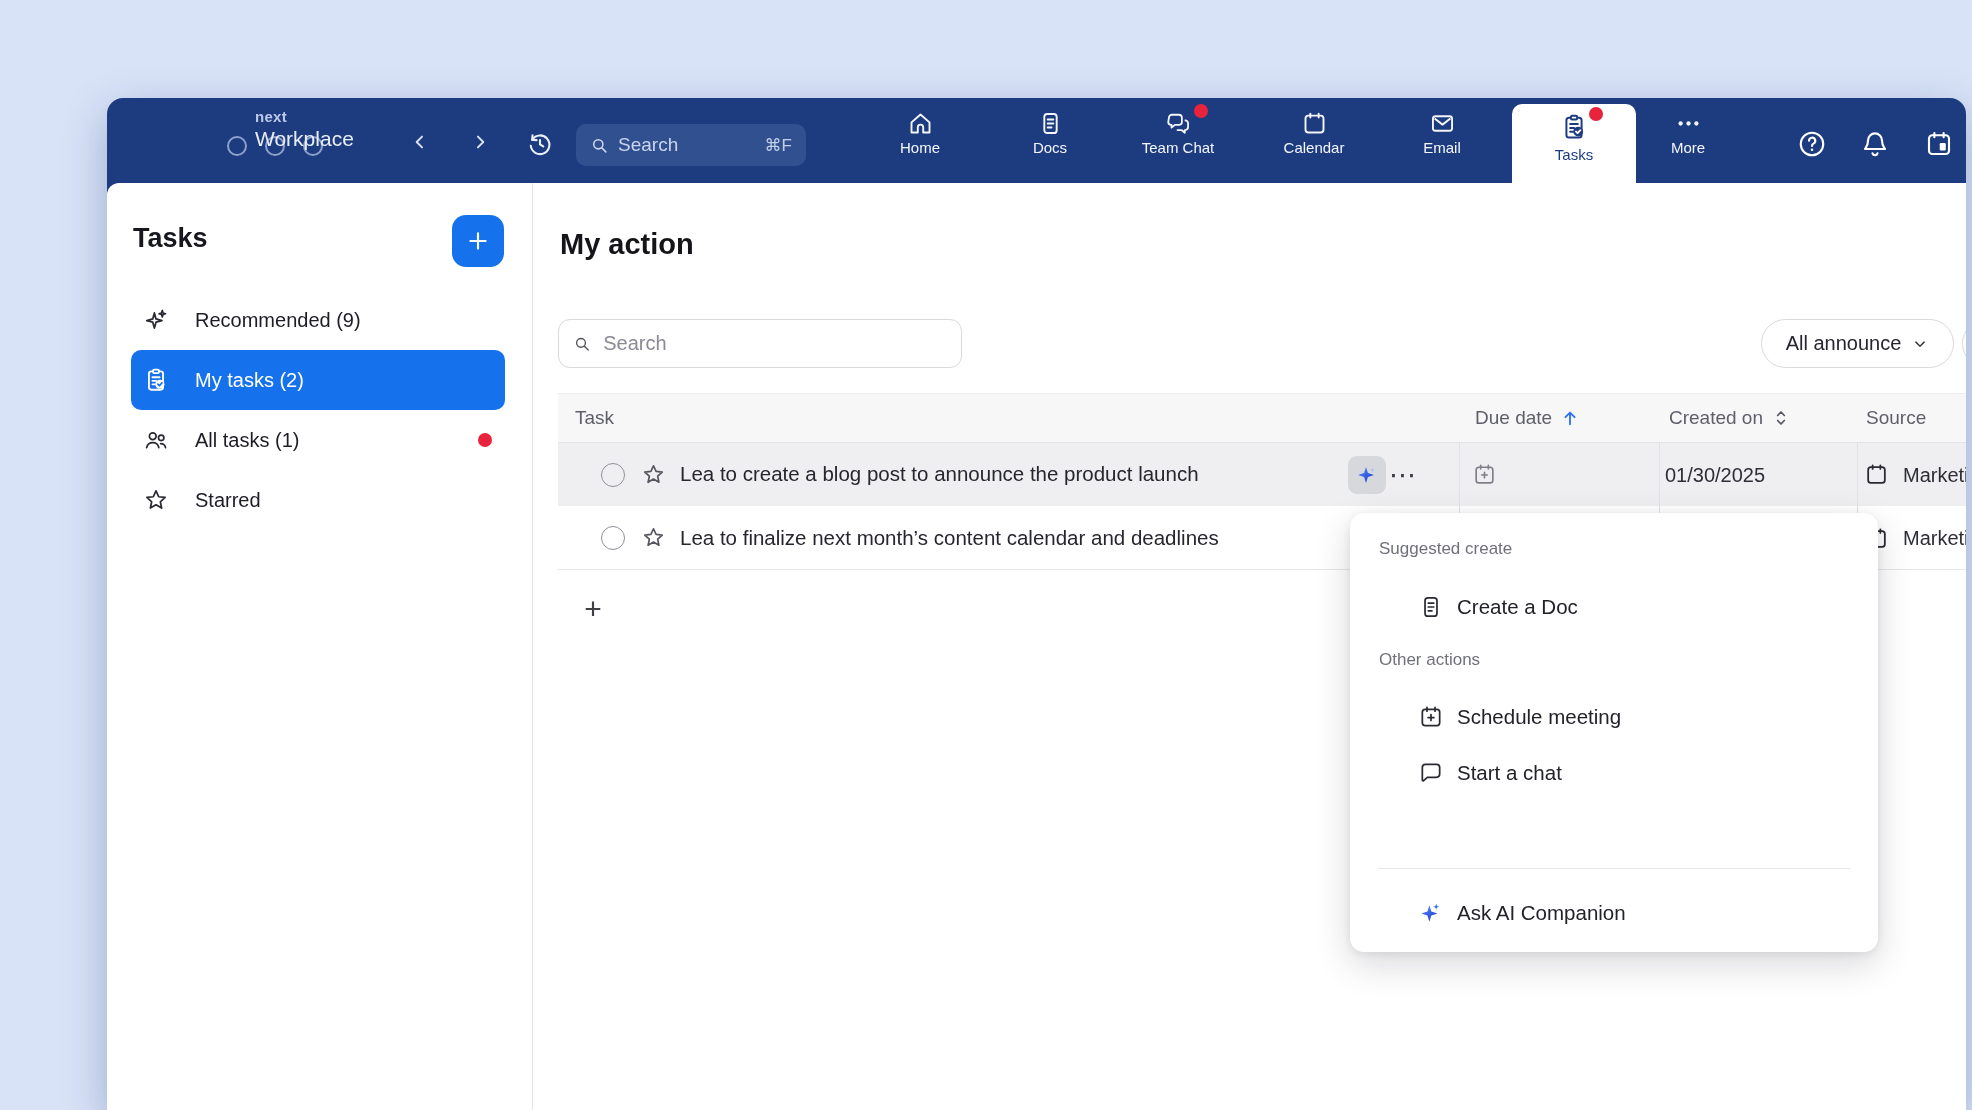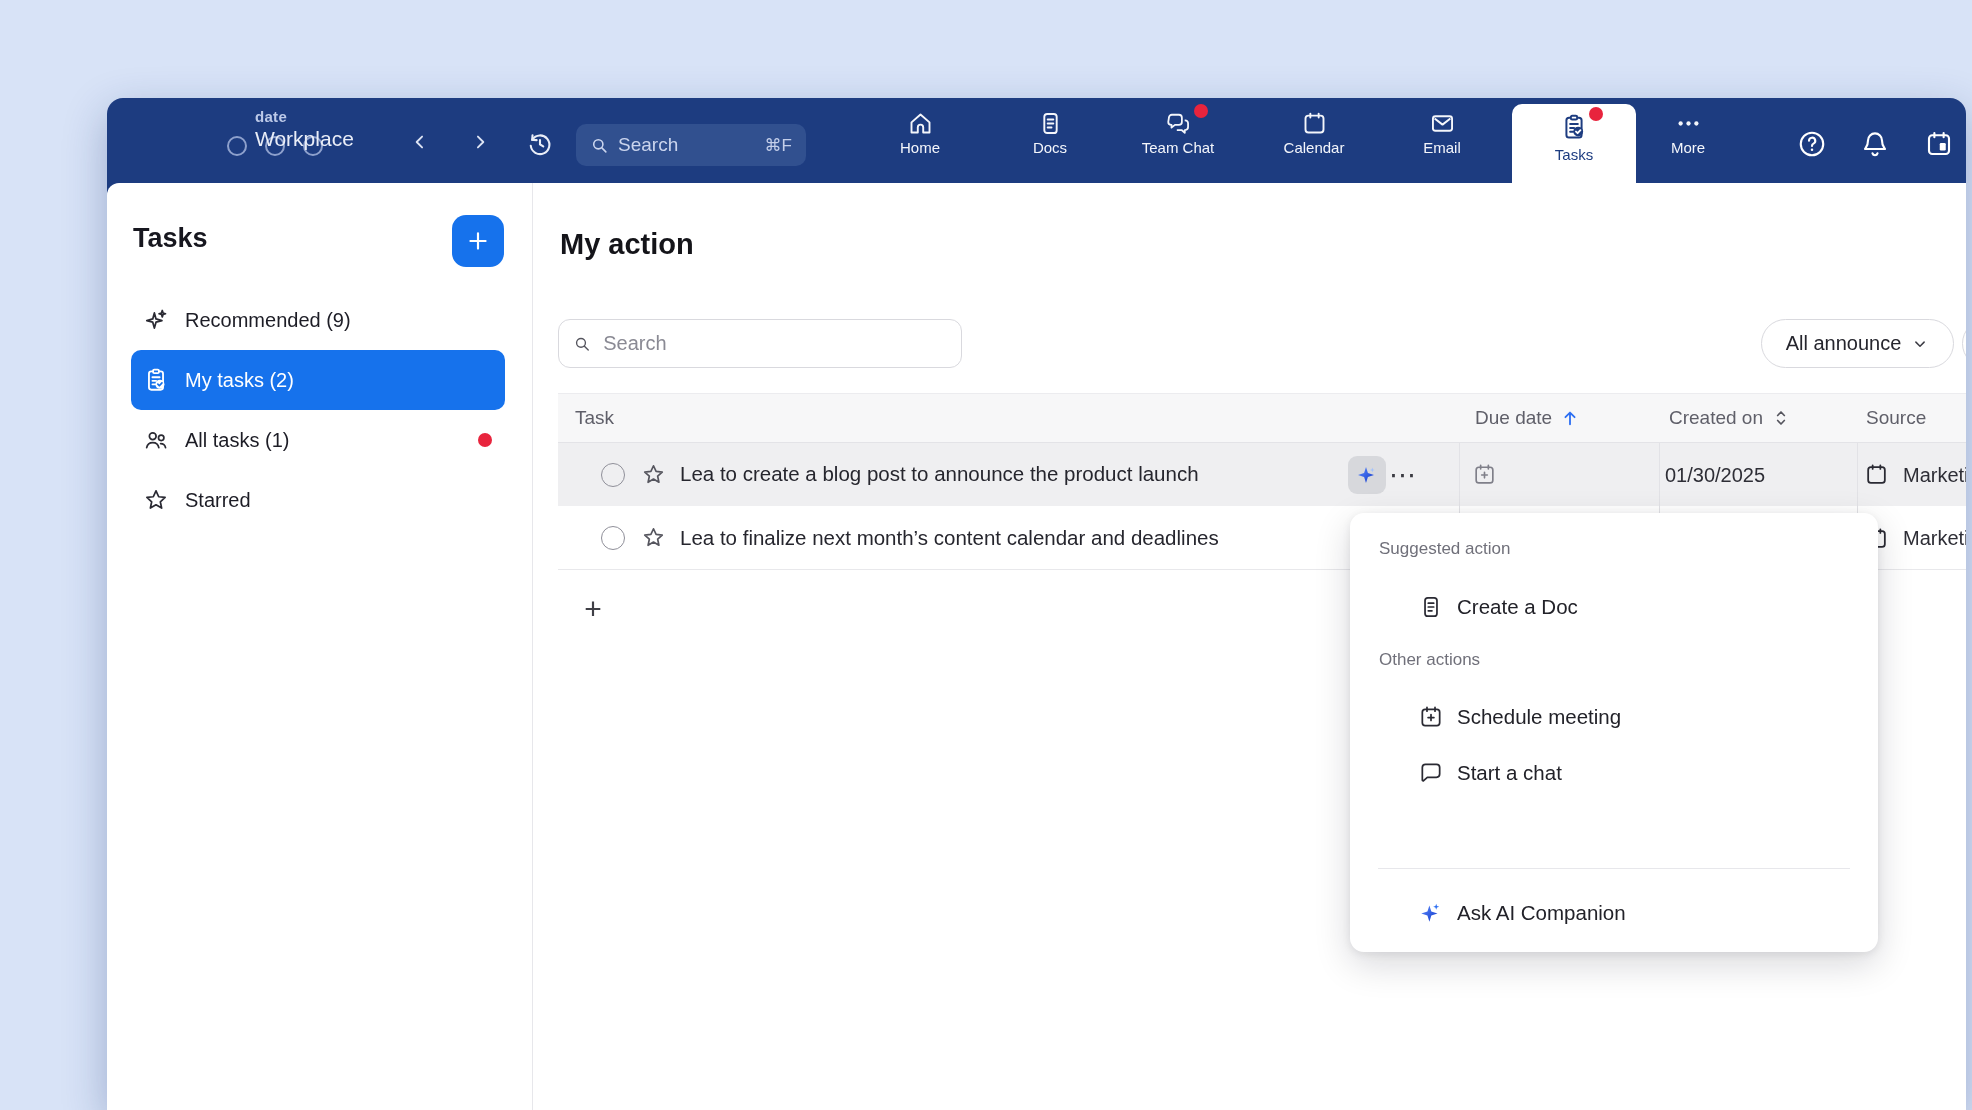--- a/index.html
+++ b/index.html
@@ -49,21 +49,21 @@
   .content{
     position:absolute;left:0;top:85px;right:0;bottom:0;background:#fff;
     border-radius:12px 0 0 0;overflow:hidden;
   }
   .sidebar{position:absolute;left:0;top:0;width:426px;bottom:0;border-right:1px solid #E7E7EB;box-sizing:border-box;}
   .sb-title{position:absolute;left:26px;top:40px;font-size:27px;font-weight:700;color:#17171F;}
   .sb-add{
     position:absolute;left:345px;top:32px;width:52px;height:52px;border-radius:14px;background:#1672EC;
     display:flex;align-items:center;justify-content:center;color:#fff;
   }
-  .sb-item{position:absolute;left:24px;width:374px;height:40px;display:flex;align-items:center;color:#1D1D26;font-size:20px;border-radius:10px;}
+  .sb-item{position:absolute;left:24px;width:374px;height:40px;display:flex;align-items:center;color:#1D1D26;font-size:20px;border-radius:10px;gap:10px;}
   .sb-item .ic{width:26px;height:26px;margin:0 16px 0 12px;color:#2A2A33;flex:0 0 auto;}
   .sb-item.active{background:#1672EC;color:#fff;height:60px;}
   .sb-item.active .ic{color:#fff;}
   .sb-dot{position:absolute;left:371px;width:14px;height:14px;border-radius:50%;background:#E8243D;}
 
   .main{position:absolute;left:426px;top:0;right:0;bottom:0;}
   .pg-title{position:absolute;left:27px;top:45px;font-size:29px;font-weight:700;color:#141419;}
   .search-box{
     position:absolute;left:25px;top:136px;width:404px;height:49px;box-sizing:border-box;
     border:1.5px solid #D9D9DE;border-radius:12px;background:#fff;display:flex;align-items:center;padding:0 14px;
@@ -111,21 +111,21 @@
 <body>
 
 <div class="window">
 
   <div class="navbar">
     <div class="traffic" style="left:120px"></div>
     <div class="traffic" style="left:158px"></div>
     <div class="traffic" style="left:196px"></div>
 
     <div class="brand">
-      <div class="zoom">date</div>
+      <div class="zoom">next</div>
       <div class="workplace">Workplace</div>
     </div>
 
     <div class="nav-chev" style="left:303px">
       <svg viewBox="0 0 24 24" fill="none" stroke="currentColor" stroke-width="2.2" stroke-linecap="round" stroke-linejoin="round">
           <path d="M14.5 5.5 L8 12 l6.5 6.5"></path>
         </svg>
     </div>
     <div class="nav-chev" style="left:363px">
       <svg viewBox="0 0 24 24" fill="none" stroke="currentColor" stroke-width="2.2" stroke-linecap="round" stroke-linejoin="round">
@@ -364,21 +364,21 @@
         <svg viewBox="0 0 24 24" fill="none" stroke="currentColor" stroke-width="1.7" stroke-linecap="round">
             <rect x="4" y="5" width="16" height="15" rx="2.6"></rect>
             <path d="M8.3 3.2 v3.4 M15.7 3.2 v3.4"></path>
           </svg>
       </div>
       <div class="cell-txt" style="left:1370px;top:344px">Marketing</div>
 
       <div class="add-row">+</div>
 
       <div class="menu">
-        <div class="m-label" style="top:26px">Suggested action</div>
+        <div class="m-label" style="top:26px">Suggested create</div>
         <div class="m-item" style="top:74px">
           <svg class="ic" viewBox="0 0 24 24" fill="none" stroke="currentColor" stroke-width="1.6">
               <rect x="6.5" y="3.5" width="11" height="17" rx="2.6"></rect>
               <path d="M9.5 8.5 h5 M9.5 12 h5 M9.5 15.5 h3.4" stroke-linecap="round"></path>
             </svg>
           <span>Create a Doc</span>
         </div>
         <div class="m-label" style="top:137px">Other actions</div>
         <div class="m-item" style="top:240px">
           <svg class="ic" viewBox="0 0 24 24" fill="none" stroke="currentColor" stroke-width="1.6" stroke-linejoin="round">

